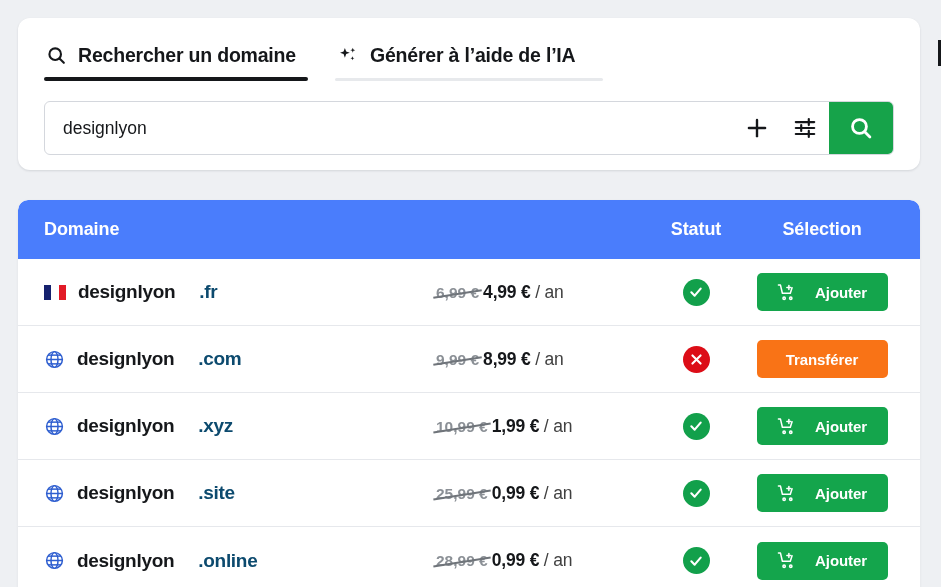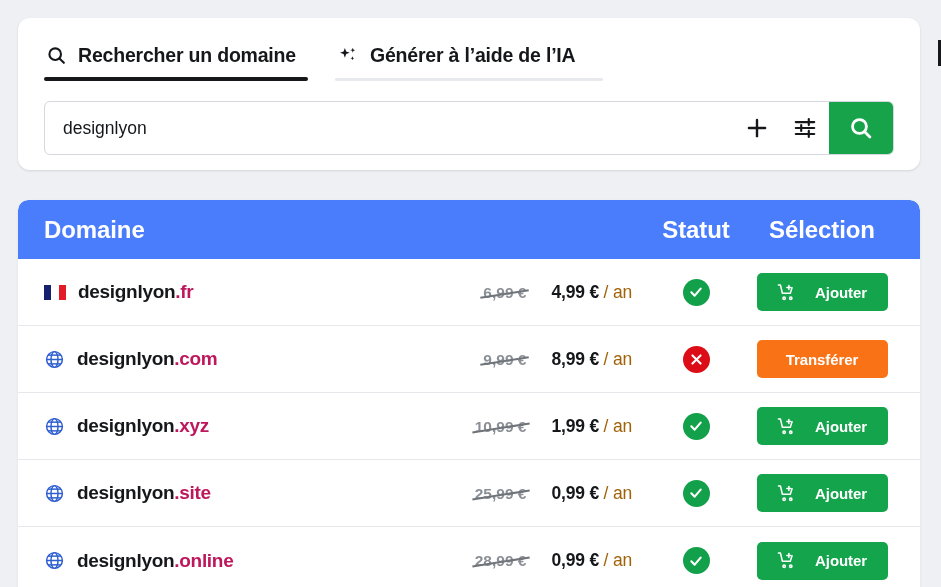--- a/index.html
+++ b/index.html
@@ -145,21 +145,21 @@
   .thead {
     display: flex;
     align-items: center;
     height: 59px;
     background: #4a7dfc;
     border-radius: 10px 10px 0 0;
     padding: 0 22px 0 26px;
   }
 
   .th {
-    font-size: 24px;
+    font-size: 18px;
     font-weight: 700;
     color: #ffffff;
     letter-spacing: -0.1px;
   }
 
   .col-domain { flex: 1 1 auto; text-align: left; }
   .col-price  { flex: none; width: 210px; text-align: right; padding-right: 14px; }
   .col-status { flex: none; width: 100px; text-align: center; }
   .col-action { flex: none; width: 152px; text-align: center; }
 
@@ -178,36 +178,35 @@
     display: flex;
     align-items: center;
     gap: 12px;
   }
   .domain-name {
     font-size: 19px;
     font-weight: 700;
     color: #15171a;
     letter-spacing: -0.3px;
   }
-  .domain-tld { color: #be185d; }
+  .domain-tld { color: #0c4a6e; padding-left: 24px; }
 
   .flag-fr {
     width: 22px; height: 15px;
     display: inline-block;
     background: linear-gradient(to right,
       #15216e 0 33.33%, #ffffff 33.33% 66.66%, #e21b27 66.66% 100%);
     flex: none;
   }
 
   
   .price-cell {
     display: flex;
     align-items: baseline;
-    justify-content: flex-end;
-    gap: 25px;
+    gap: 4px;
     white-space: nowrap;
   }
   .price-old {
     position: relative;
     font-size: 15.5px;
     font-weight: 700;
     color: #8b9096;
   }
   .price-old::after {
     content: "";
@@ -218,21 +217,21 @@
     height: 1.6px;
     background: #6f747a;
     transform: rotate(-9deg);
   }
   .price-new {
     font-size: 17.5px;
     font-weight: 700;
     color: #15171a;
     letter-spacing: -0.2px;
   }
-  .price-period { font-weight: 400; color: #a16207; }
+  .price-period { font-weight: 400; color: #404040; }
 
   
   .status-wrap { display: flex; align-items: center; justify-content: center; }
   .status-dot {
     width: 27px; height: 27px;
     border-radius: 50%;
     display: flex; align-items: center; justify-content: center;
   }
   .status-ok { background: #12a04b; }
   .status-no { background: #dc0d17; }

